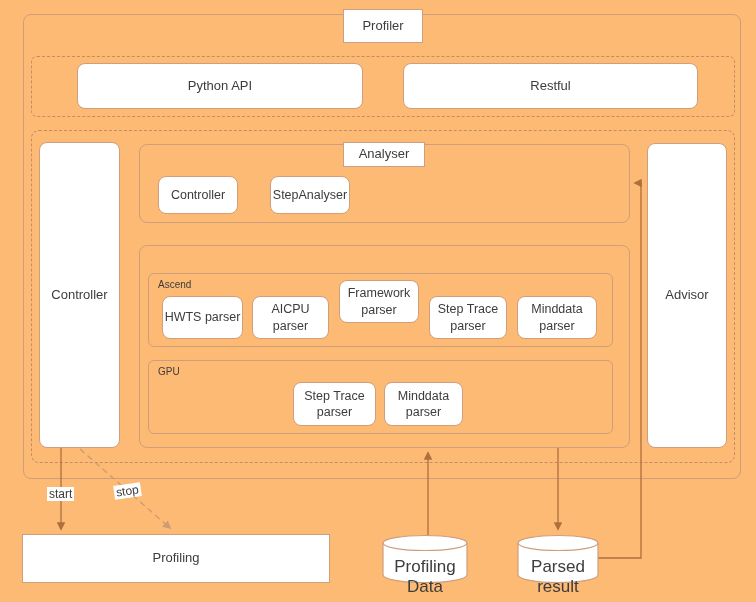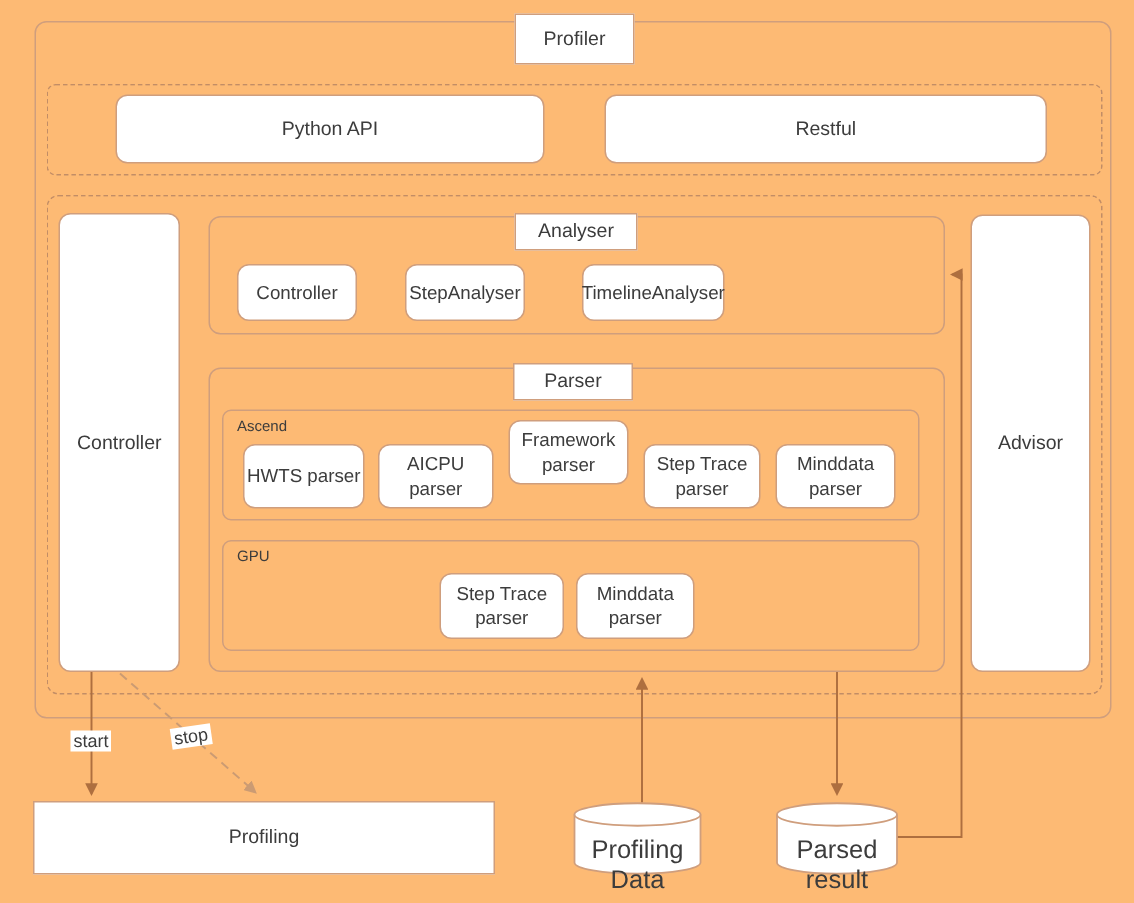--- a/index.html
+++ b/index.html
@@ -60,24 +60,22 @@
   <div class="box" style="left:403px;top:63px;width:295px;height:46px">Restful</div>
   <div class="box" style="left:77px;top:63px;width:286px;height:46px">Python API</div>
 
   <div class="box" style="left:39px;top:142px;width:81px;height:306px">Controller</div>
   <div class="box" style="left:647px;top:143px;width:80px;height:305px">Advisor</div>
 
   <div class="box container" style="left:139px;top:144px;width:491px;height:79px"></div>
   <div class="box tag" style="left:343px;top:142px;width:82px;height:25px">Analyser</div>
   <div class="box small-font" style="left:158px;top:176px;width:80px;height:38px">Controller</div>
   <div class="box small-font" style="left:270px;top:176px;width:80px;height:38px">StepAnalyser</div>
-  <div class="box small-font" style="left:388px;top:176px;width:95px;height:38px">TimelineAnalyser</div>
 
   <div class="box container" style="left:139px;top:245px;width:491px;height:203px"></div>
-  <div class="box tag" style="left:342px;top:242px;width:80px;height:25px">Parser</div>
 
   <div class="box container subzone" style="left:148px;top:273px;width:465px;height:74px">
     <span class="corner-label">Ascend</span>
   </div>
   <div class="box small-font" style="left:252px;top:296px;width:77px;height:43px">AICPU parser</div>
   <div class="box small-font" style="left:162px;top:296px;width:81px;height:43px">HWTS parser</div>
   <div class="box small-font" style="left:339px;top:280px;width:80px;height:43px">Framework parser</div>
   <div class="box small-font" style="left:429px;top:296px;width:78px;height:43px">Step Trace parser</div>
   <div class="box small-font" style="left:517px;top:296px;width:80px;height:43px">Minddata parser</div>
 

